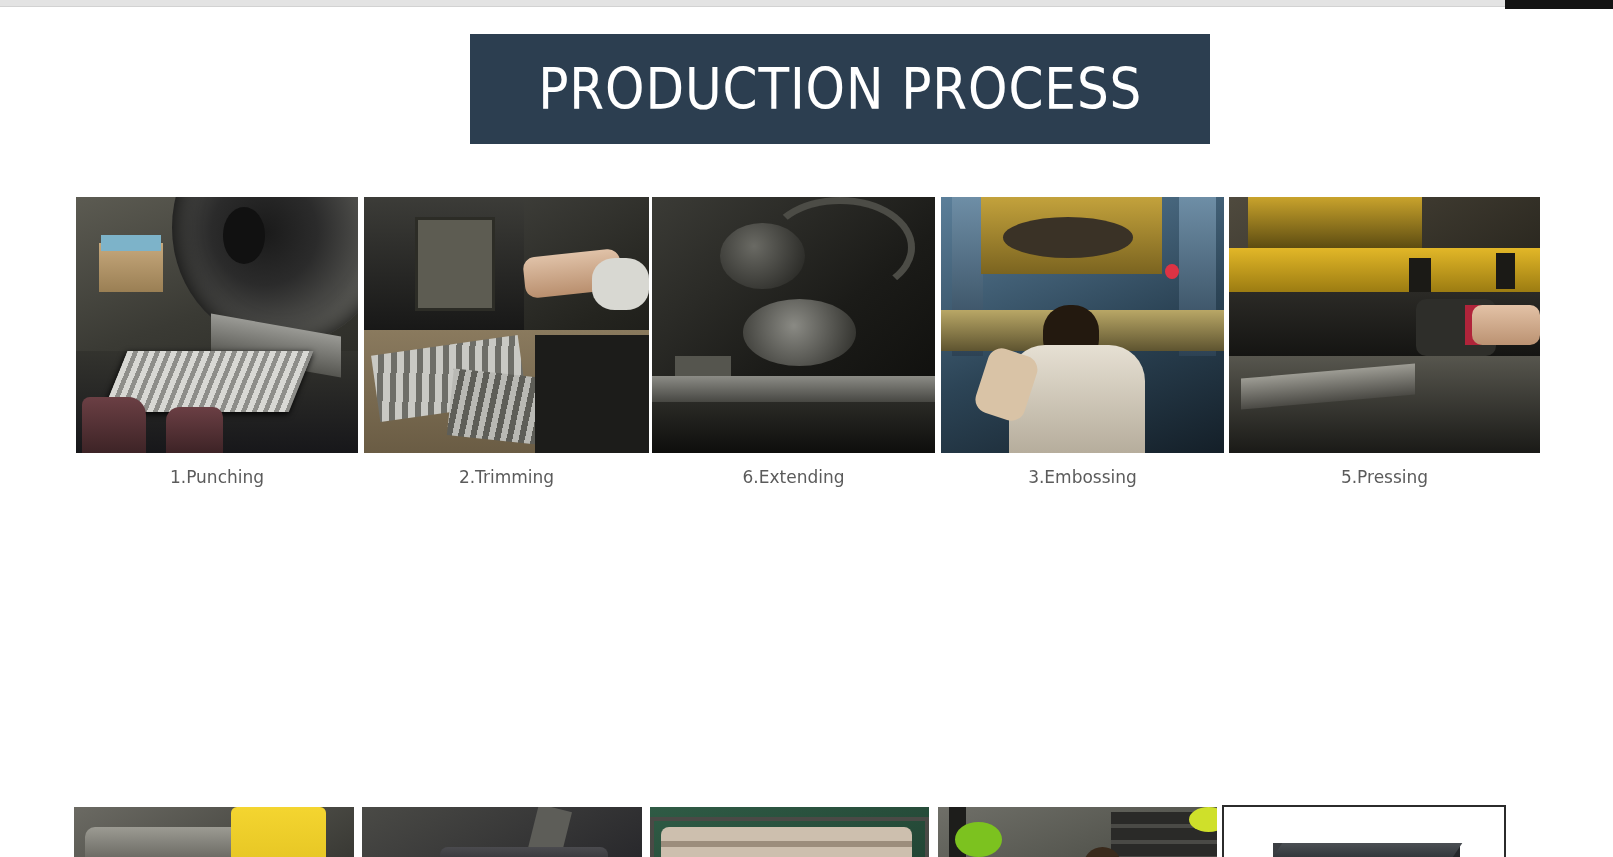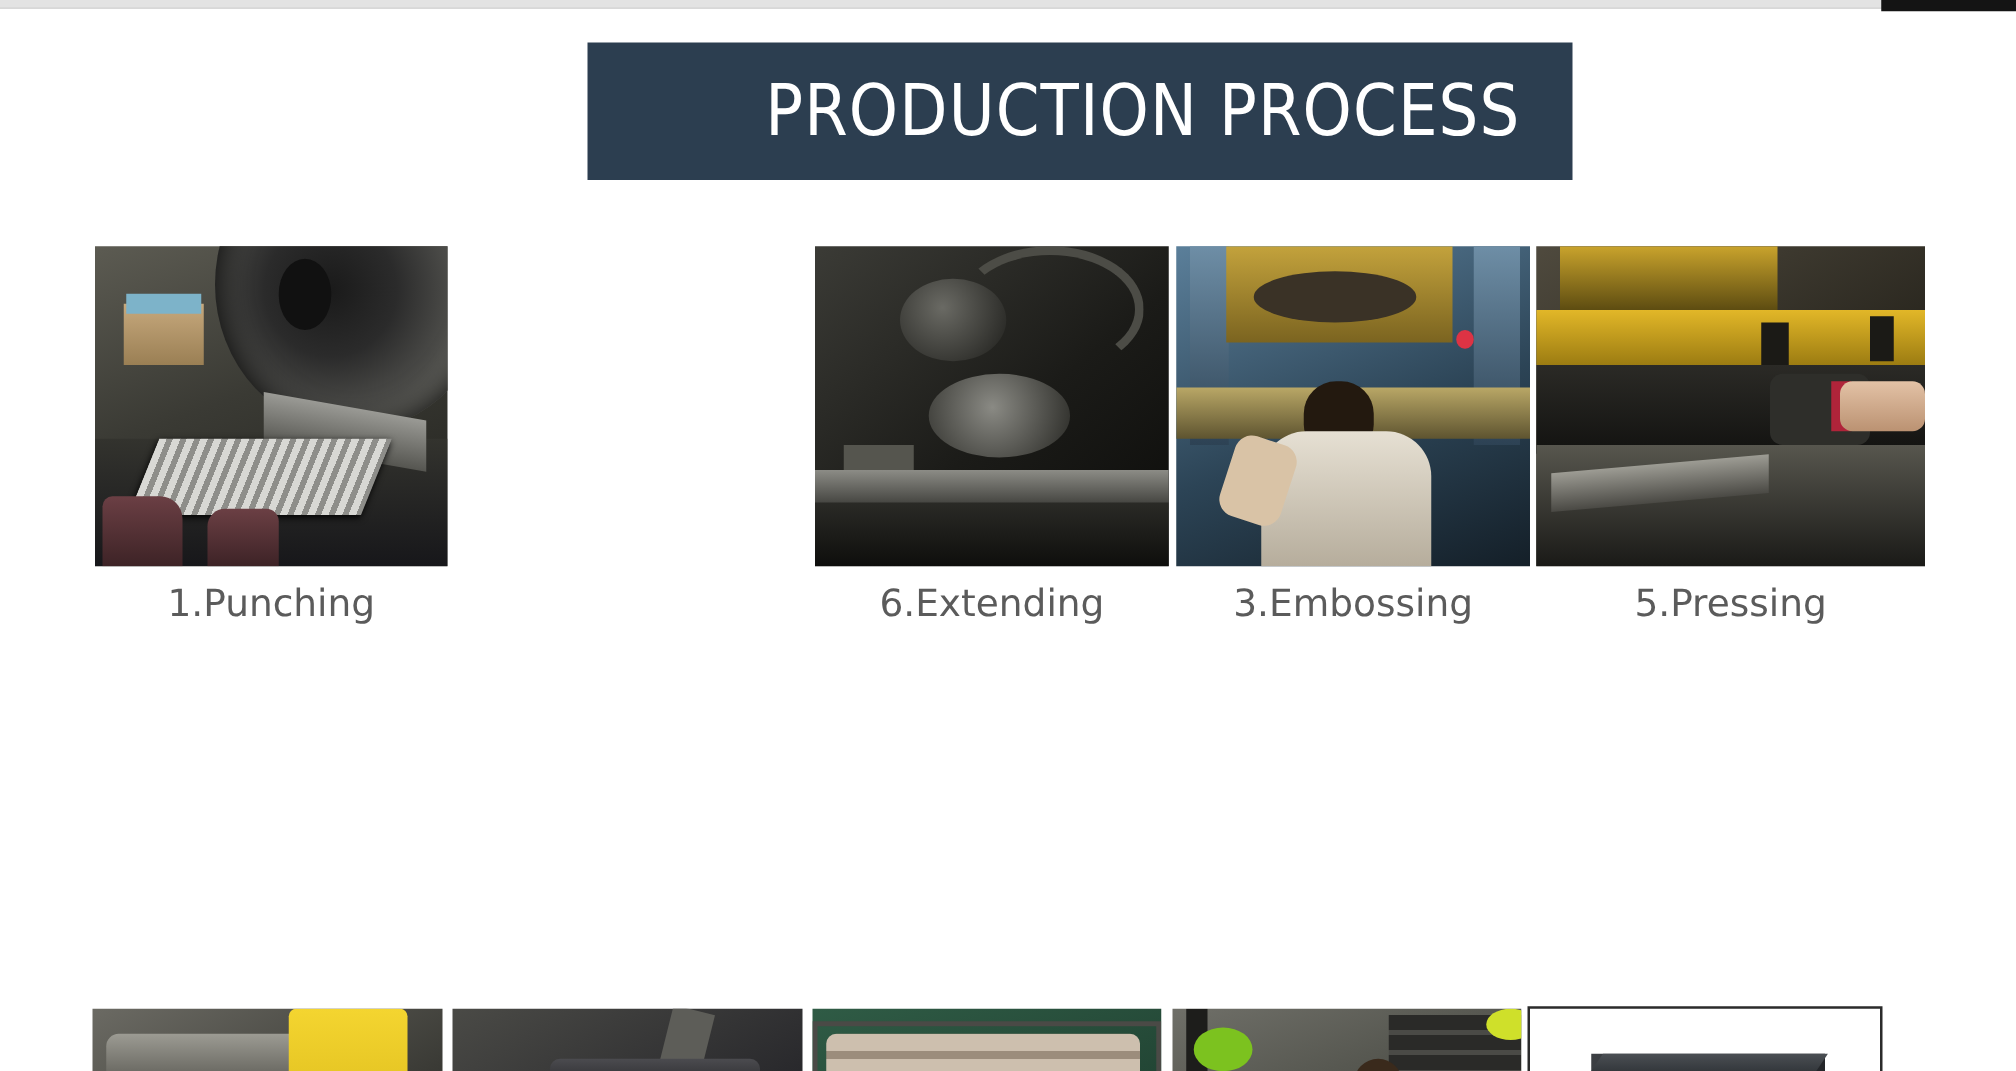--- a/index.html
+++ b/index.html
@@ -31,22 +31,21 @@
   }
 
   
   #title-banner {
     position: absolute;
     left: 470px; top: 34px;
     width: 740px; height: 110px;
     background: #2c3e50;
     display: flex;
     align-items: center;
-    justify-content: flex-end;
-    padding-left: 48px;
+    justify-content: center;
   }
   #title-text {
     color: #ffffff;
     font-size: 57px;
     letter-spacing: 1px;
     font-weight: 400;
     font-family: "DejaVu Sans", sans-serif;
     white-space: nowrap;
     transform: scaleX(0.88);
   }
@@ -67,21 +66,21 @@
     flex-direction: column;
     align-items: center;
   }
   .photo {
     position: relative;
     overflow: hidden;
     background: #3a3a3a;
   }
   .caption {
     color: #5b5b5b;
-    font-size: 30px;
+    font-size: 17px;
     font-family: "DejaVu Sans", sans-serif;
     white-space: nowrap;
     line-height: 1;
     font-weight: 400;
   }
 
   
   .layer { position: absolute; }
 
   
@@ -246,20 +245,33 @@
         <div class="layer box-top"></div>
         <div class="layer bed"></div>
         <div class="layer ramp"></div>
         <div class="layer bars"></div>
         <div class="layer glove"></div>
         <div class="layer glove2"></div>
       </div>
       <div class="caption" style="margin-top:16px;">1.Punching</div>
     </div>
 
+    <div class="cell" style="left:364px; top:22px; width:285px;">
+      <div class="photo s2" style="width:285px;height:256px;">
+        <div class="layer mach"></div>
+        <div class="layer panel"></div>
+        <div class="layer table"></div>
+        <div class="layer blades"></div>
+        <div class="layer blades2"></div>
+        <div class="layer leg"></div>
+        <div class="layer arm"></div>
+        <div class="layer hand"></div>
+      </div>
+      <div class="caption" style="margin-top:16px;">2.Trimming</div>
+    </div>
 
     <div class="cell" style="left:652px; top:22px; width:283px;">
       <div class="photo s3" style="width:283px;height:256px;">
         <div class="layer hose"></div>
         <div class="layer head"></div>
         <div class="layer cyl"></div>
         <div class="layer blk"></div>
         <div class="layer rail"></div>
         <div class="layer base"></div>
       </div>

